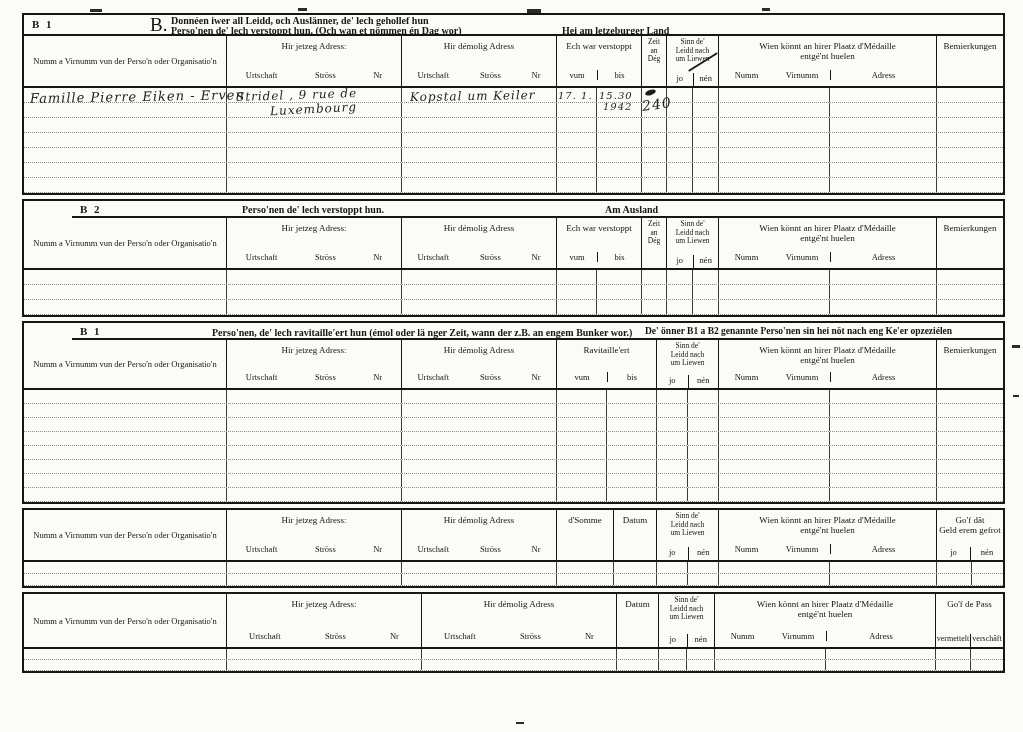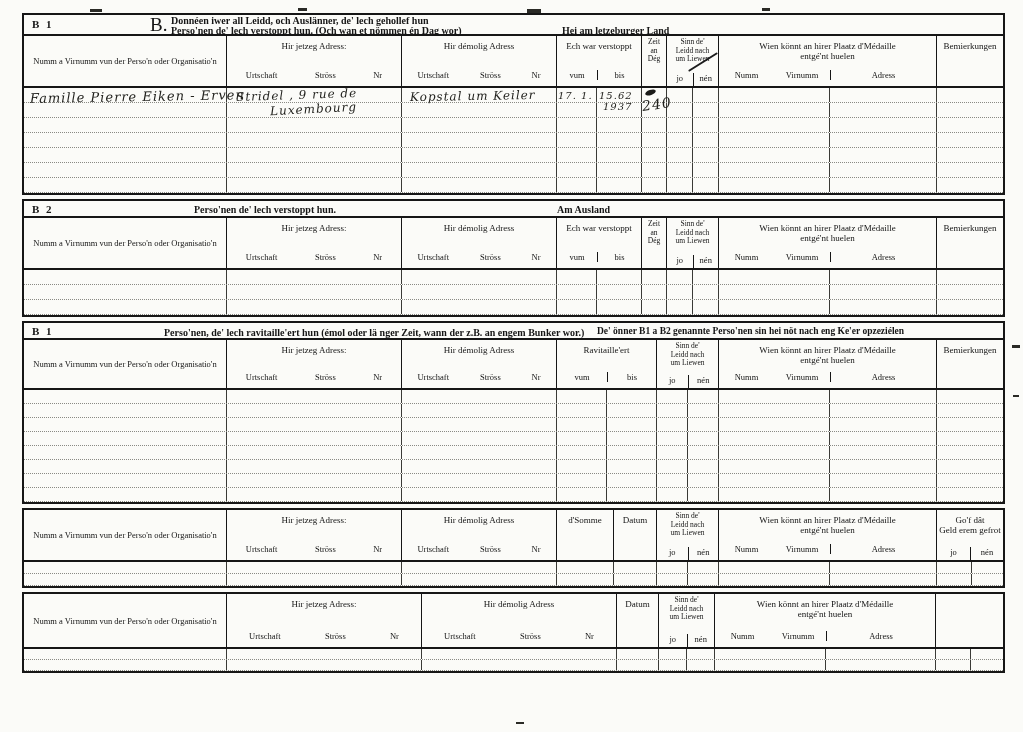--- a/index.html
+++ b/index.html
@@ -4,21 +4,21 @@
 <style>
   * { box-sizing: border-box; margin: 0; padding: 0; }
   body { background:#d9d9d4; font-family:"Liberation Serif", serif; }
   .page { position:relative; width:1023px; height:732px; background:#fbfbf8; overflow:hidden; color:#151515; }
   .form { position:absolute; left:22px; top:13px; width:983px; }
 
   .sec { border:2px solid #161616; margin-bottom:4px; background:#fbfbf8; }
 
   
   .trow { position:relative; border-bottom:2px solid #161616; font-weight:bold; }
-  .trow.h21 { height:21px; } .trow.h17 { height:17px; }
+  .trow.h21 { height:21px; } .trow.h17 { height:17px;margin-left:48px; }
   .sid { position:absolute; left:8px; top:3px; font-size:11px; letter-spacing:2px; font-weight:bold; }
   .bigb { position:absolute; left:126px; top:-1px; font-size:19px; font-weight:normal; }
   .t2 { position:absolute; left:147px; top:1px; font-size:10px; line-height:10px; white-space:nowrap; }
   .tright { position:absolute; left:538px; top:11px; white-space:nowrap; }
   .tsingle { position:absolute; top:3px; font-size:10px; white-space:nowrap; }
 
   
   .hrow { display:flex; border-bottom:2px solid #161616; }
   .hc { border-right:1.5px solid #161616; display:flex; flex-direction:column; font-size:9px; }
   .hc.last { border-right:none; flex:1; }
@@ -133,22 +133,22 @@
         <div class="hc last">
           <div class="gl">Bemierkungen</div>
         </div>
       </div>
       <div class="tbody">
         <span class="hw" style="left:6px;top:1px;font-size:13px;transform:rotate(-1deg)">Famille Pierre Eiken - Erven</span>
         <span class="hw" style="left:212px;top:0;font-size:12px;transform:rotate(-2deg)">Stridel , 9 rue de</span>
         <span class="hw" style="left:246px;top:14px;font-size:12px;transform:rotate(-3deg)">Luxembourg</span>
         <span class="hw" style="left:386px;top:1px;font-size:12px;transform:rotate(-1deg)">Kopstal  um  Keiler</span>
         <span class="hw" style="left:534px;top:2px;font-size:10px">17. 1.</span>
-        <span class="hw" style="left:575px;top:2px;font-size:10px">15.62</span>
-        <span class="hw" style="left:579px;top:13px;font-size:10px">1937</span>
+        <span class="hw" style="left:575px;top:2px;font-size:10px">15.30</span>
+        <span class="hw" style="left:579px;top:13px;font-size:10px">1942</span>
         <span class="blob" style="left:621px;top:2px"></span>
         <span class="hw" style="left:618px;top:8px;font-size:14px;transform:rotate(-8deg)">240</span>
       <div class="brow" style="height: 15px;">
             <div class="bc" style="width: 203px;"></div>
             <div class="bc" style="width: 175px;"></div>
             <div class="bc" style="width: 155px;"></div>
             <div class="bc" style="width: 40px;"></div>
             <div class="bc" style="width: 45px;"></div>
             <div class="bc" style="width: 25px;"></div>
             <div class="bc" style="width: 26px;"></div>
@@ -635,20 +635,27 @@
           <div class="gl">
             <div>Wien könnt an hirer Plaatz d'Médaille</div>
             <div>entgé'nt huelen</div>
           </div>
           <div class="sub">
             <span class="sp" style="width:55px">Numm</span>
             <span class="sp" style="width:56px">Virnumm</span>
             <span class="sp dvl" style="flex:1">Adress</span>
           </div>
         </div>
+        <div class="hc last">
+          <div class="gl">Go'f de Pass</div>
+          <div class="sinnsub" style="font-size:8px">
+            <span class="half" style="width:34px">vermettelt</span>
+            <span class="half" style="flex:1">verschâft</span>
+          </div>
+        </div>
       </div>
       <div class="tbody">
           <div class="brow" style="height: 11px;">
             <div class="bc" style="width: 203px;"></div>
             <div class="bc" style="width: 195px;"></div>
             <div class="bc" style="width: 195px;"></div>
             <div class="bc" style="width: 42px;"></div>
             <div class="bc" style="width: 28px;"></div>
             <div class="bc" style="width: 28px;"></div>
             <div class="bc" style="width: 111px;"></div>

